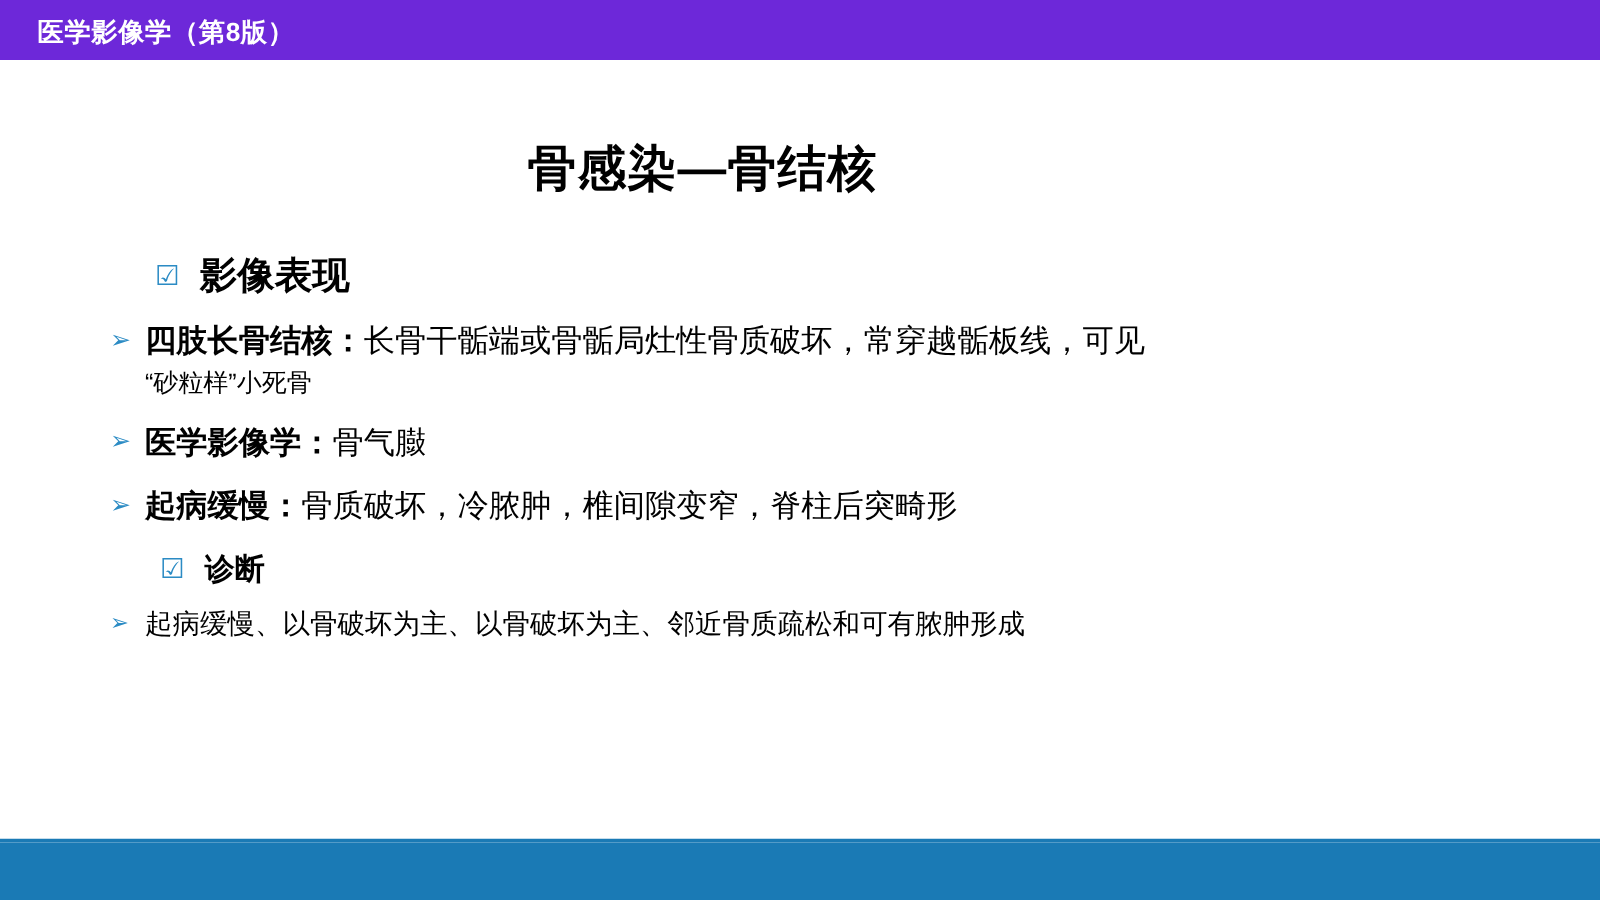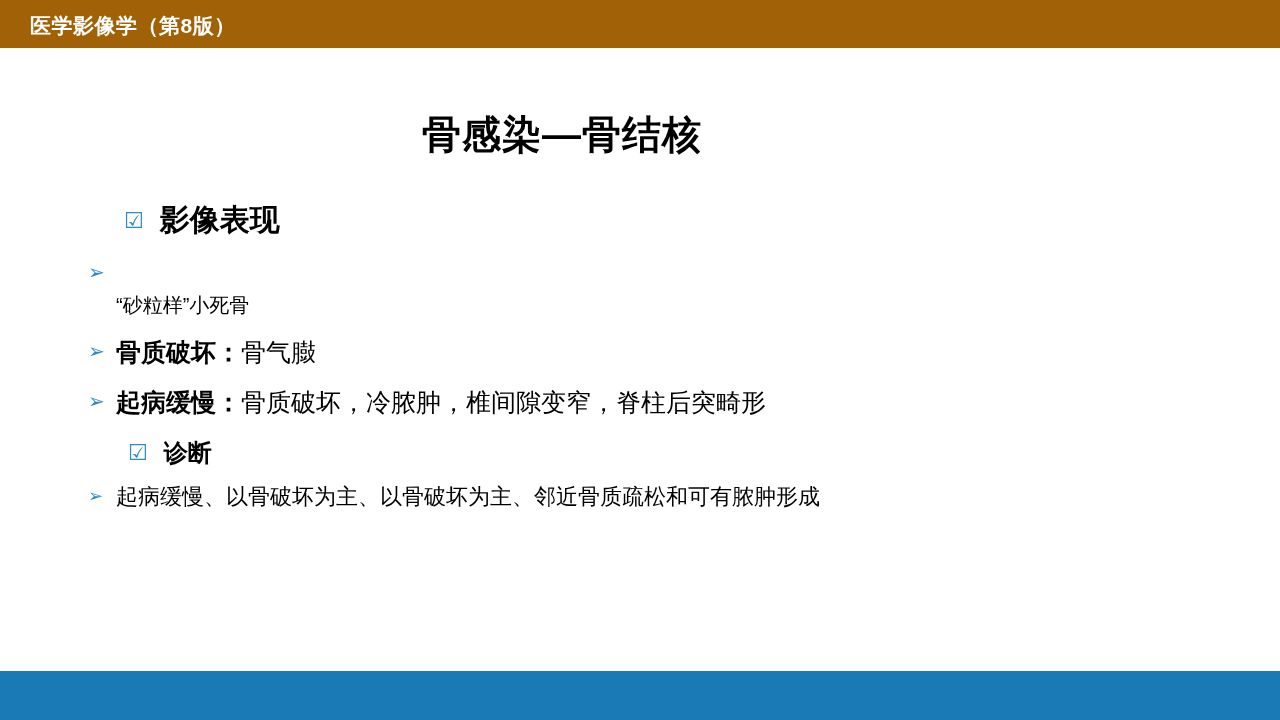--- a/index.html
+++ b/index.html
@@ -20,21 +20,21 @@
     height: 720px;
     background: #ffffff;
   }
   
   .top-bar {
     position: absolute;
     left: 0;
     top: 0;
     width: 1280px;
     height: 48px;
-    background: #a16207;
+    background: #6d28d9;
   }
   .top-bar-title {
     position: absolute;
     left: 30px;
     top: 12px;
     color: #ffffff;
     font-size: 21px;
     font-weight: bold;
     letter-spacing: 0.5px;
     white-space: nowrap;
@@ -162,26 +162,27 @@
 
   <div class="content">
 
     <div class="section-head">
       <span class="chk">☑</span>
       <span class="section-label">影像表现</span>
     </div>
 
     <div class="bullet-row">
       <span class="arrow">➢</span>
+      <span class="row-text"><b>四肢长骨结核：</b><span>长骨干骺端或骨骺局灶性骨质破坏，常穿越骺板线，可见</span></span>
     </div>
     <div class="row-indent-2">“砂粒样”小死骨</div>
 
     <div class="bullet-row">
       <span class="arrow">➢</span>
-      <span class="row-text"><b>骨质破坏：</b><span>骨气臌</span></span>
+      <span class="row-text"><b>医学影像学：</b><span>骨气臌</span></span>
     </div>
 
     <div class="bullet-row">
       <span class="arrow">➢</span>
       <span class="row-text"><b>起病缓慢：</b><span>骨质破坏，冷脓肿，椎间隙变窄，脊柱后突畸形</span></span>
     </div>
 
     <div class="section-head-2">
       <span class="chk">☑</span>
       <span class="section-label">诊断</span>

